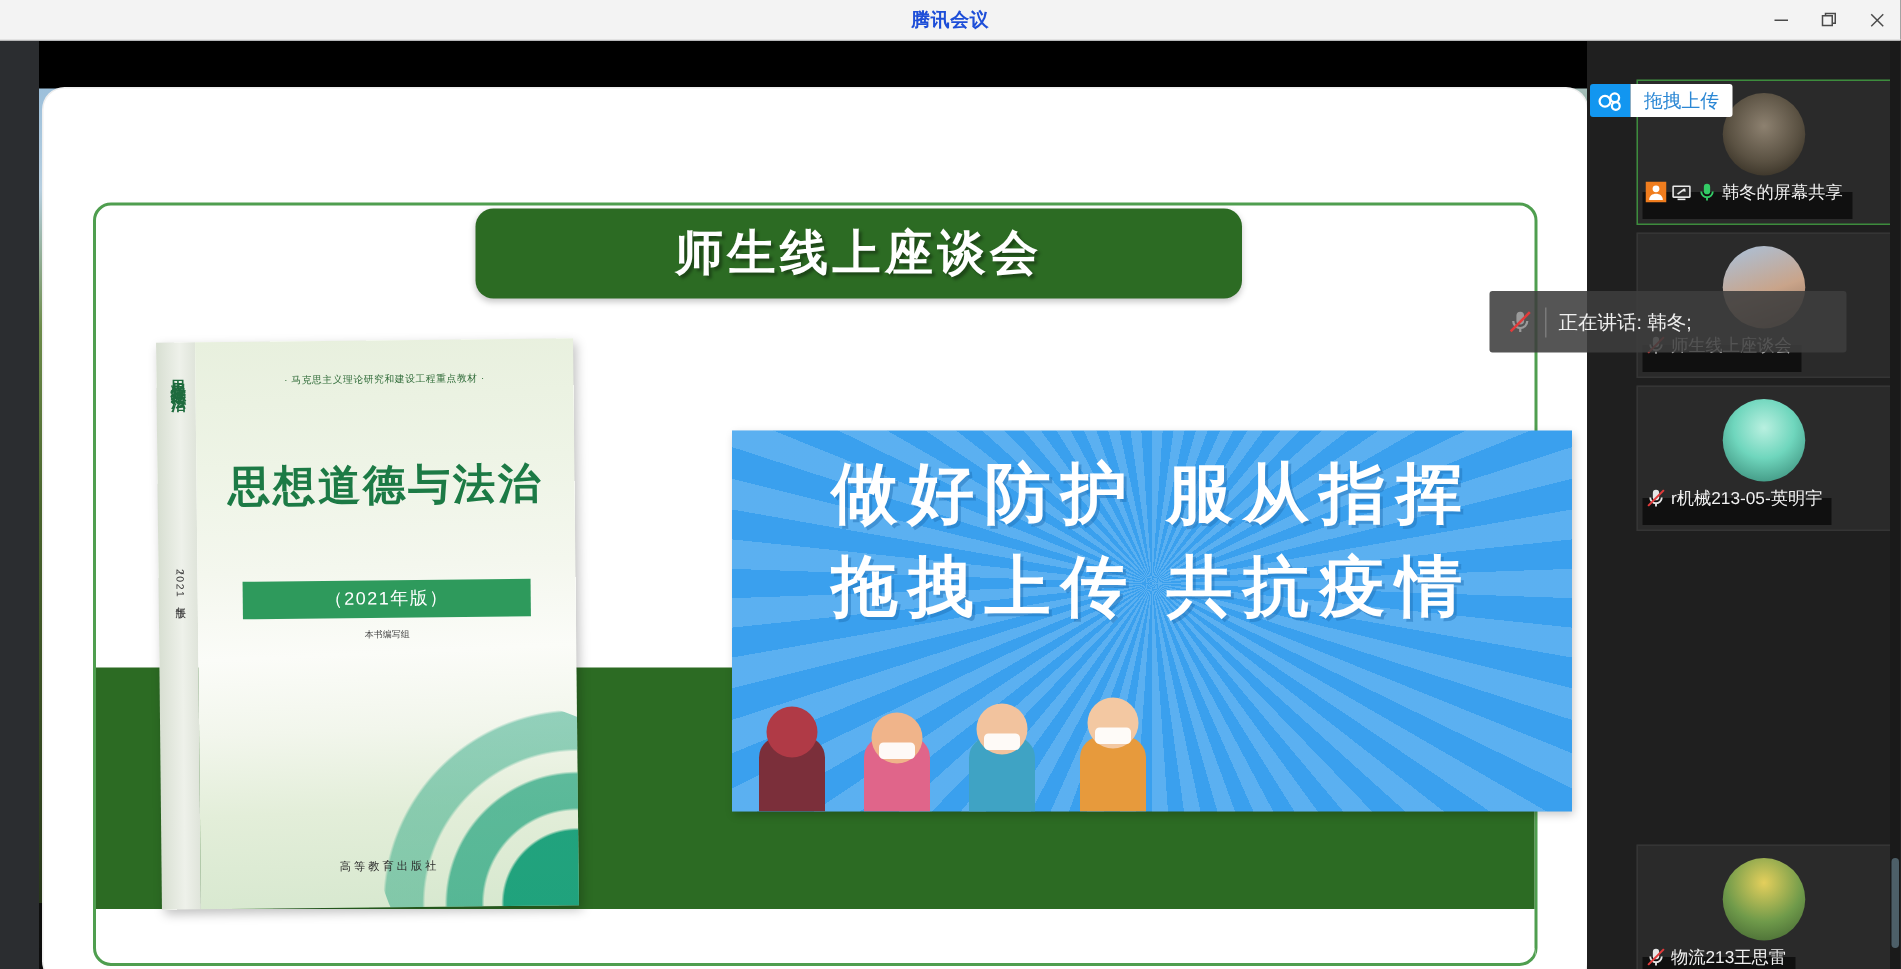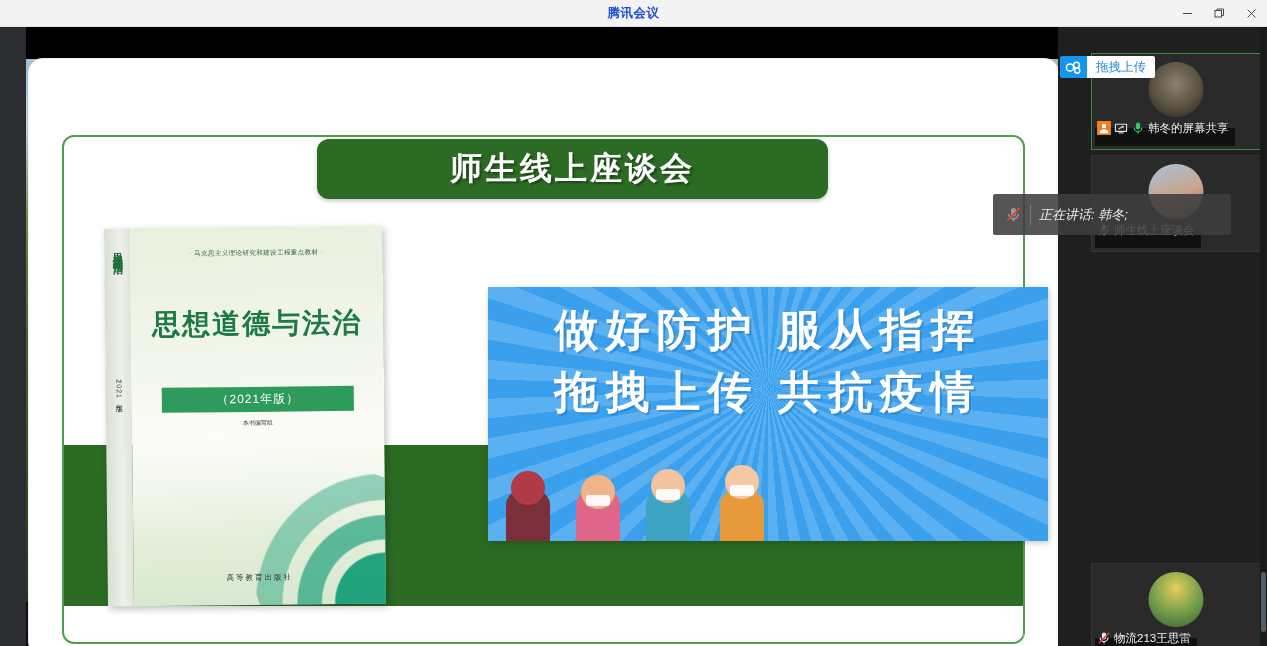--- a/index.html
+++ b/index.html
@@ -303,21 +303,20 @@
 
   
   .speaking-toast {
     position: absolute; left: 993px; top: 167px;
     width: 238px; height: 41px;
     background: rgba(62,62,62,.88);
     display: flex; align-items: center; gap: 8px;
     padding-left: 12px;
     border-radius: 2px;
     z-index: 50;
-    font-style: italic;
   }
   .speaking-toast .st-txt {
     color: #efefef; font-size: 13px; white-space: nowrap;
   }
   .toast-div {
     width: 1px; height: 20px; background: rgba(255,255,255,.22);
   }
 
   
   .scrollbar-track {
@@ -461,20 +460,32 @@
         <svg class="ic" viewBox="0 0 16 16">
           <rect x="5.6" y="1.8" width="4.8" height="8" rx="2.4" fill="#e6e6e6"></rect>
           <path d="M3.6 7.6a4.4 4.4 0 0 0 8.8 0" fill="none" stroke="#e6e6e6" stroke-width="1.4"></path>
           <line x1="8" y1="12" x2="8" y2="14.4" stroke="#e6e6e6" stroke-width="1.4"></line>
           <line x1="2" y1="14" x2="14" y2="2" stroke="#e23b3b" stroke-width="1.6"></line>
         </svg>
         <span class="nm">师生线上座谈会</span>
       </div>
     </div>
 
+    <div class="tile" style="top:230px;">
+      <div class="tile-avatar" style="background:radial-gradient(circle at 50% 35%, #b9f0e0 0%, #6fd6bd 45%, #2f7d6b 100%);"></div>
+      <div class="tile-label">
+        <svg class="ic" viewBox="0 0 16 16">
+          <rect x="5.6" y="1.8" width="4.8" height="8" rx="2.4" fill="#e6e6e6"></rect>
+          <path d="M3.6 7.6a4.4 4.4 0 0 0 8.8 0" fill="none" stroke="#e6e6e6" stroke-width="1.4"></path>
+          <line x1="8" y1="12" x2="8" y2="14.4" stroke="#e6e6e6" stroke-width="1.4"></line>
+          <line x1="2" y1="14" x2="14" y2="2" stroke="#e23b3b" stroke-width="1.6"></line>
+        </svg>
+        <span class="nm">r机械213-05-英明宇</span>
+      </div>
+    </div>
 
 
 
     <div class="tile" style="top:536px;">
       <div class="tile-avatar" style="background:radial-gradient(circle at 50% 30%, #e4cf5c 0%, #6f9a4a 55%, #3c5c2e 100%);"></div>
       <div class="tile-label">
         <svg class="ic" viewBox="0 0 16 16">
           <rect x="5.6" y="1.8" width="4.8" height="8" rx="2.4" fill="#e6e6e6"></rect>
           <path d="M3.6 7.6a4.4 4.4 0 0 0 8.8 0" fill="none" stroke="#e6e6e6" stroke-width="1.4"></path>
           <line x1="8" y1="12" x2="8" y2="14.4" stroke="#e6e6e6" stroke-width="1.4"></line>

